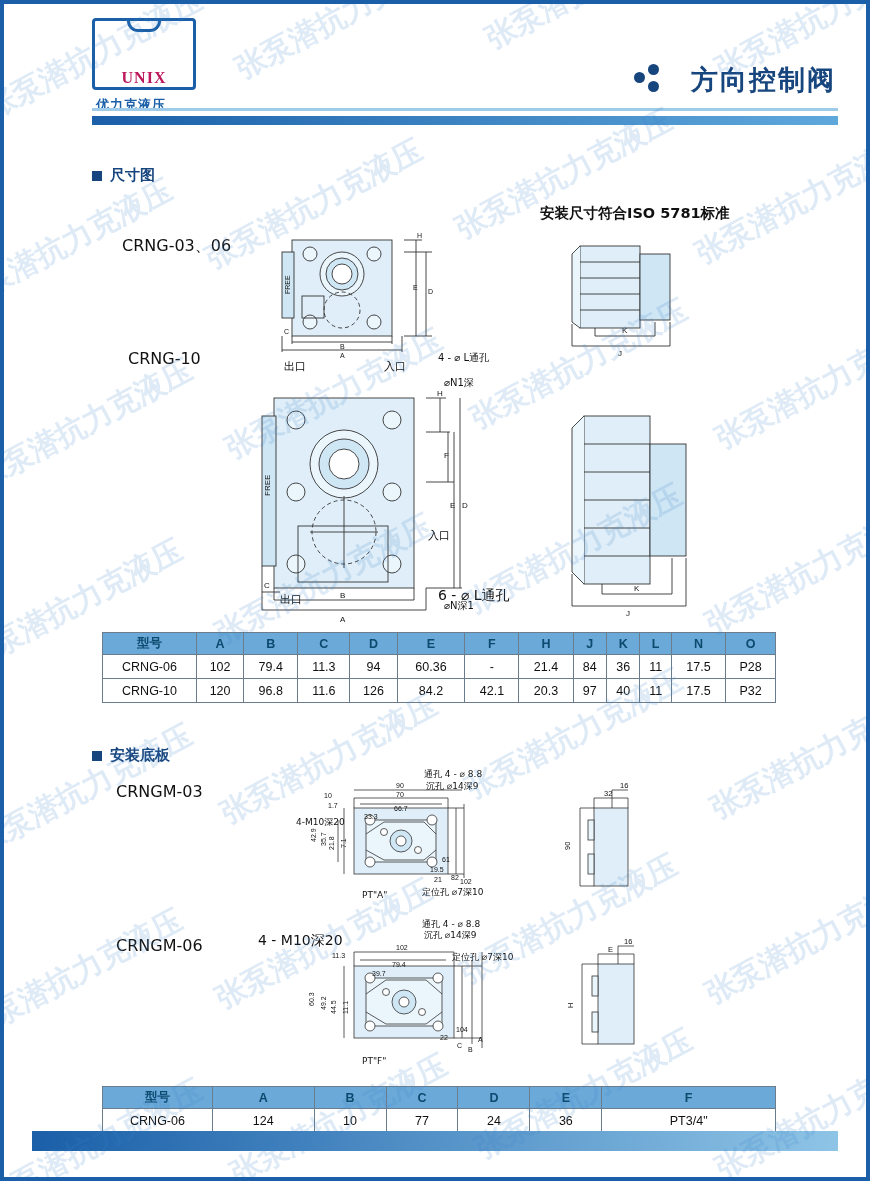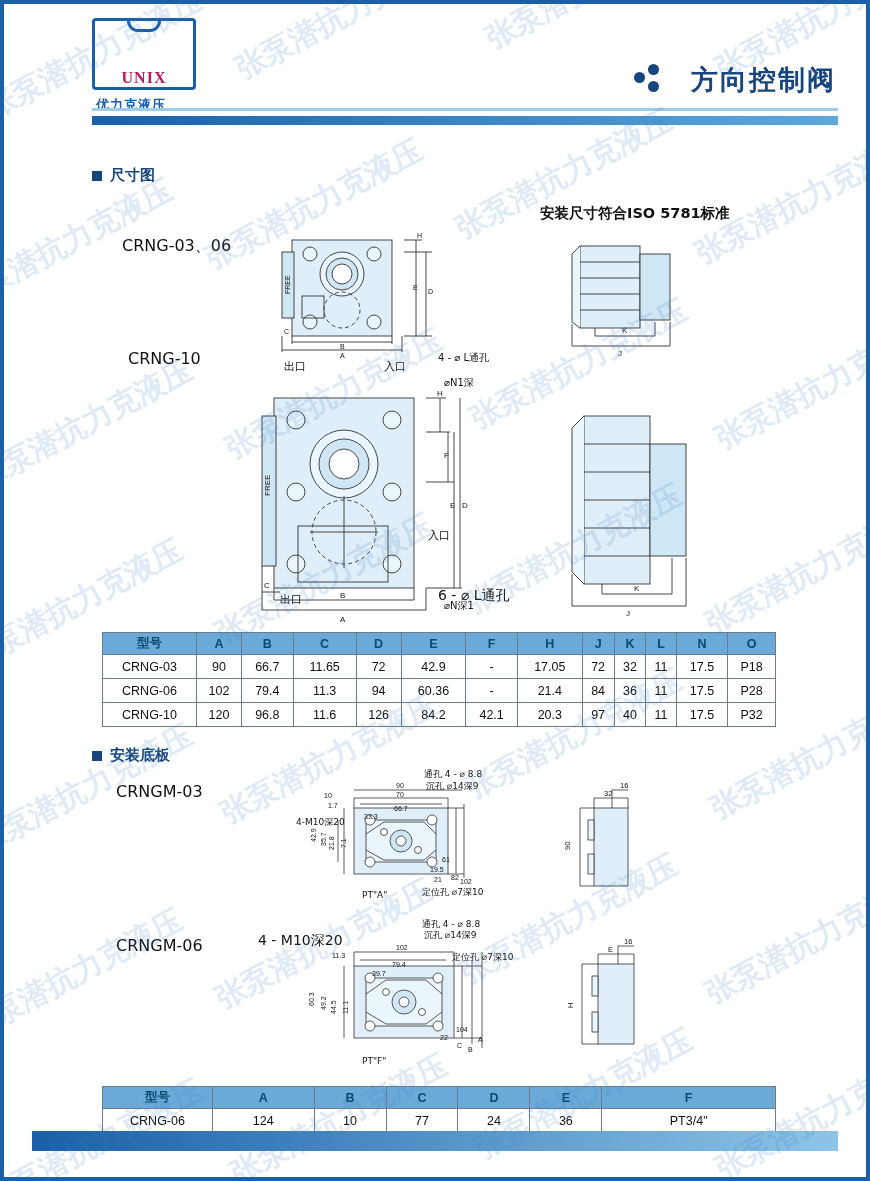--- a/index.html
+++ b/index.html
@@ -293,35 +293,20 @@
         <th>H</th>
         <th>J</th>
         <th>K</th>
         <th>L</th>
         <th>N</th>
         <th>O</th>
       </tr>
     </thead>
     <tbody>
       <tr>
-        <td class="first">CRNG-03</td>
-        <td>90</td>
-        <td>66.7</td>
-        <td>11.65</td>
-        <td>72</td>
-        <td>42.9</td>
-        <td>-</td>
-        <td>17.05</td>
-        <td>72</td>
-        <td>32</td>
-        <td>11</td>
-        <td>17.5</td>
-        <td>P18</td>
-      </tr>
-      <tr>
         <td class="first">CRNG-06</td>
         <td>102</td>
         <td>79.4</td>
         <td>11.3</td>
         <td>94</td>
         <td>60.36</td>
         <td>-</td>
         <td>21.4</td>
         <td>84</td>
         <td>36</td>

